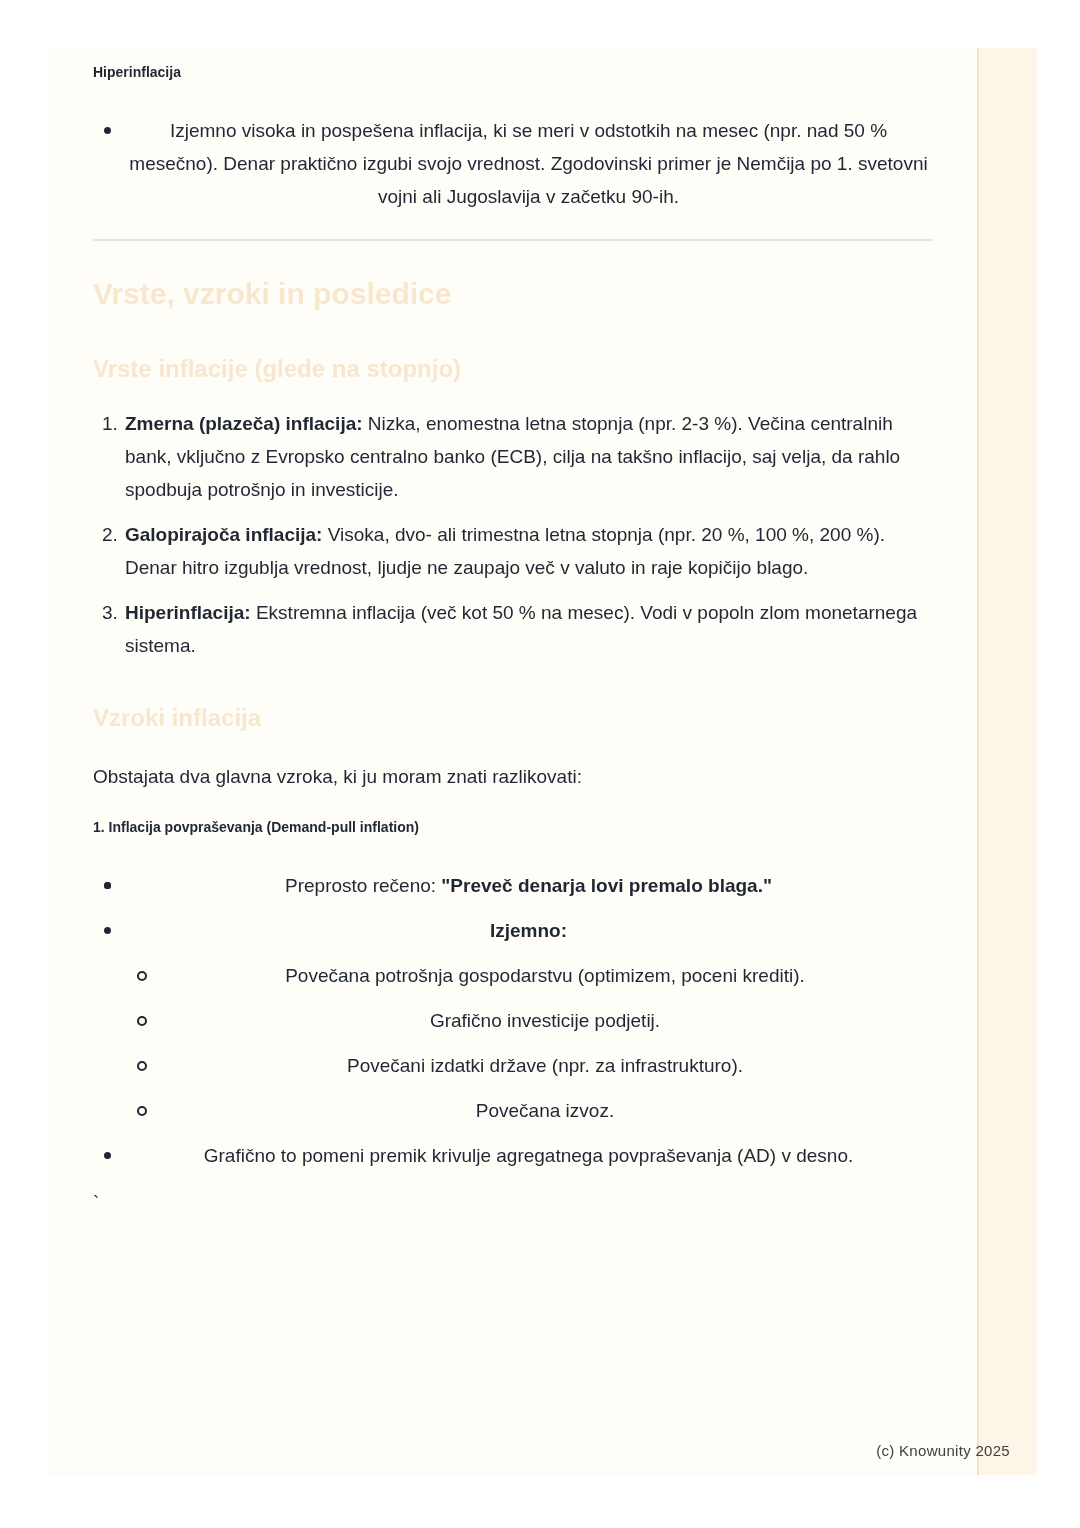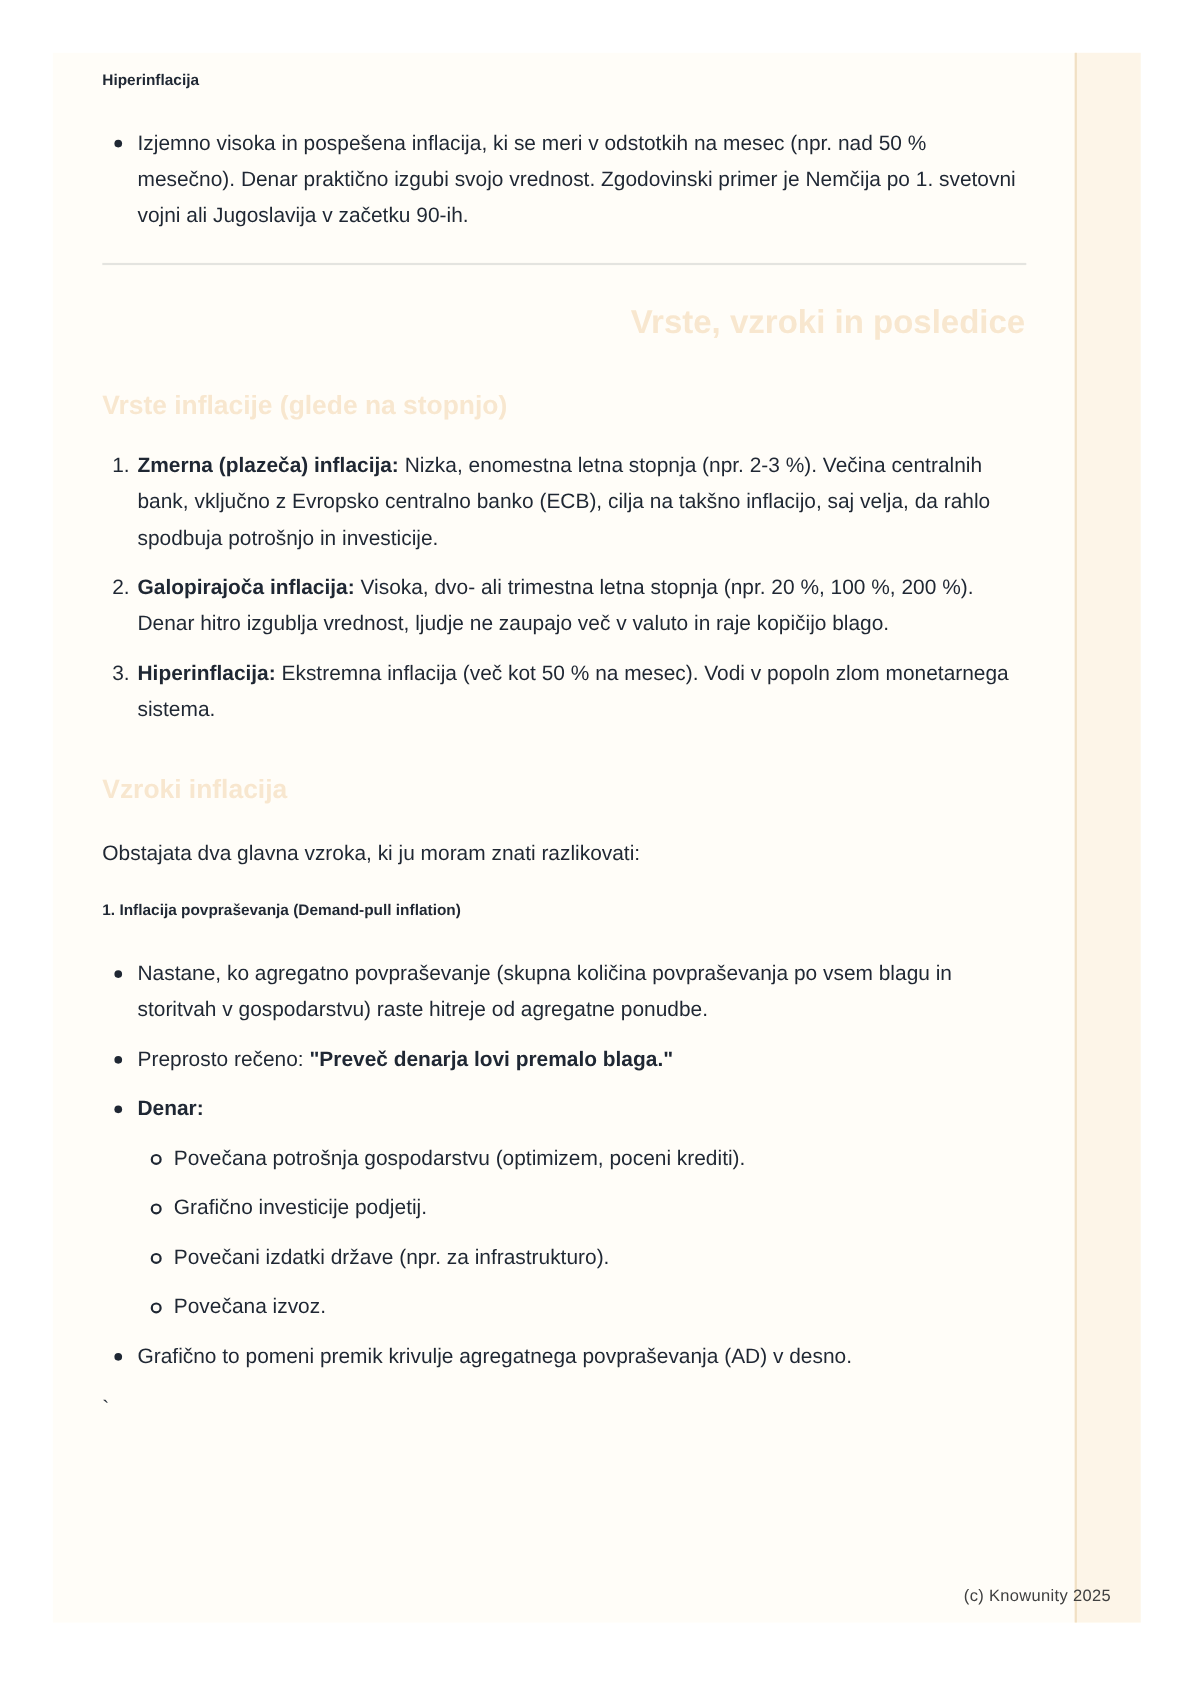--- a/index.html
+++ b/index.html
@@ -34,21 +34,21 @@
 
   h4.doc-h4 {
     font-size: 14px;
     line-height: 28px;
     font-weight: 700;
     color: #1f2733;
   }
   .h4-second { margin-top: 20px; }
 
   ul.bullets { list-style: none; margin-top: 28px; }
-  ul.bullets > li { position: relative; padding-left: 32px; }
+  ul.bullets > li { position: relative; padding-left: 32px; text-align: center; }
   ul.bullets > li + li { margin-top: 12px; }
   .dot {
     position: absolute;
     left: 11px; top: 13px;
     width: 7px; height: 7px;
     border-radius: 50%;
     background: #1f2733;
   }
 
   hr.divider {
@@ -57,21 +57,20 @@
     border-top: 2px solid #e4e4e0;
     width: 840px;
   }
 
   h2.doc-h2 {
     margin-top: 34px;
     font-size: 30px;
     line-height: 38px;
     font-weight: 700;
     color: #f8e7cf;
-    text-align: right;
   }
   h3.doc-h3 {
     margin-top: 40px;
     font-size: 24px;
     line-height: 32px;
     font-weight: 700;
     color: #f8e7cf;
   }
   .h3-causes { margin-top: 36px; }
 
@@ -146,29 +145,28 @@
 
     <h3 class="doc-h3 h3-causes">Vzroki inflacija</h3>
 
     <p class="intro">Obstajata dva glavna vzroka, ki ju moram znati razlikovati:</p>
 
     <h4 class="doc-h4 h4-second">1. Inflacija povpraševanja (Demand-pull inflation)</h4>
 
     <ul class="bullets">
       <li>
         <span class="dot"></span>
-        <span>Nastane, ko agregatno povpraševanje (skupna količina povpraševanja po vsem blagu in storitvah v gospodarstvu) raste hitreje od agregatne ponudbe.</span>
       </li>
       <li>
         <span class="dot"></span>
         <span>Preprosto rečeno: </span><span class="bold">"Preveč denarja lovi premalo blaga."</span>
       </li>
       <li>
         <span class="dot"></span>
-        <span class="bold">Denar:</span>
+        <span class="bold">Izjemno:</span>
         <ul class="sub">
           <li>
             <span class="circle"></span>
             <span>Povečana potrošnja gospodarstvu (optimizem, poceni krediti).</span>
           </li>
           <li>
             <span class="circle"></span>
             <span>Grafično investicije podjetij.</span>
           </li>
           <li>

